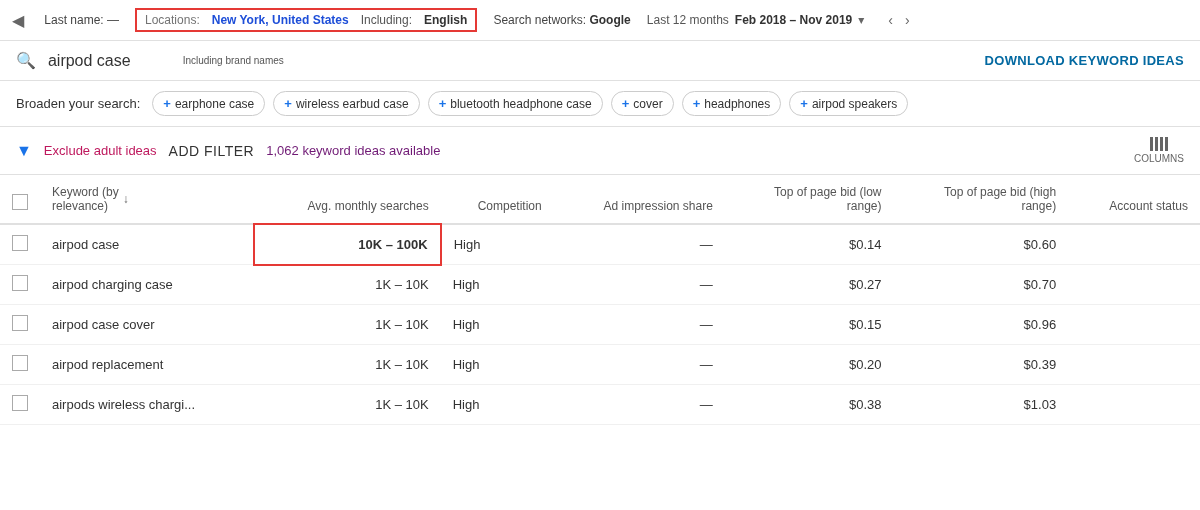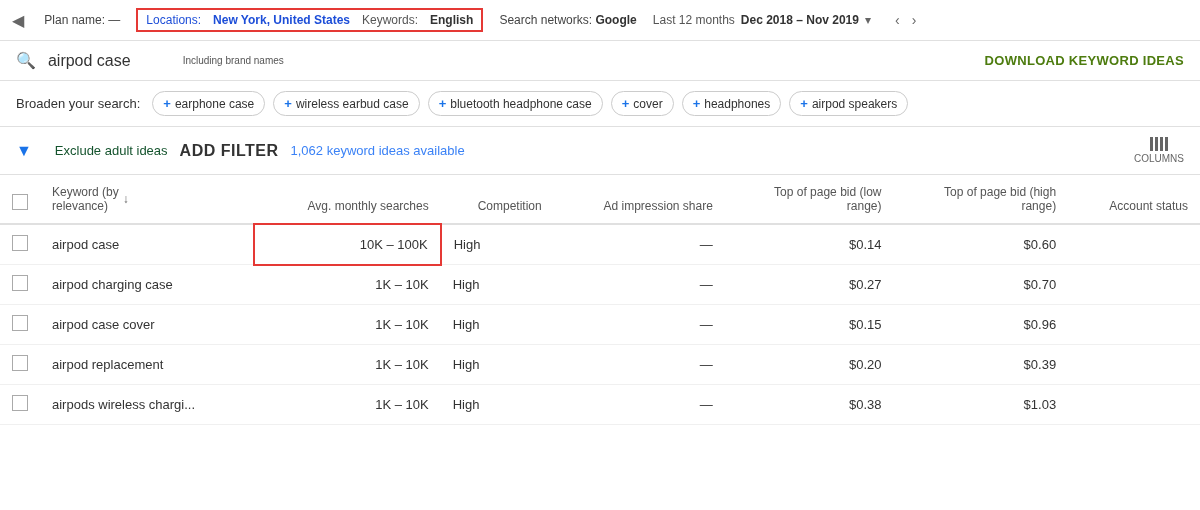--- a/index.html
+++ b/index.html
@@ -6,59 +6,59 @@
     body { font-family: Arial, sans-serif; font-size: 13px; color: #333; background: #fff; width: 1200px; overflow-x: hidden; }
 
     
     .top-bar {
       display: flex; align-items: center; padding: 8px 12px; border-bottom: 1px solid #e0e0e0;
       font-size: 12px; color: #444; gap: 16px;
     }
     .top-bar .locations-box {
       border: 2px solid #e53935; padding: 3px 8px; display: flex; gap: 12px;
     }
-    .top-bar .locations-label { color: #1d4ed8; }
+    .top-bar .locations-label { color: #737373; }
     .top-bar .locations-value { font-weight: bold; color: #1d4ed8; }
     .top-bar .language-label { color: #555; }
     .top-bar .language-value { font-weight: bold; color: #333; }
     .top-bar .date-range { display: flex; align-items: center; gap: 6px; color: #555; }
     .top-bar .date-range .dates { font-weight: bold; color: #333; }
     .top-bar .nav-arrows { display: flex; gap: 4px; margin-left: 4px; }
     .top-bar .nav-arrow { cursor: pointer; color: #666; font-size: 14px; padding: 2px 4px; }
     .top-bar .chevron-down { color: #666; cursor: pointer; }
 
     
     .search-bar {
       display: flex; align-items: center; padding: 10px 16px; border-bottom: 1px solid #e0e0e0; justify-content: space-between;
     }
     .search-bar-left { display: flex; align-items: center; gap: 12px; }
     .search-icon { color: #999; font-size: 16px; }
     .search-input-text { font-size: 16px; color: #333; }
     .including-brand { font-size: 10px; color: #555; margin-left: 40px; }
-    .download-btn { color: #4d7c0f; font-weight: bold; font-size: 13px; cursor: pointer; letter-spacing: 0.3px; }
+    .download-btn { color: #0369a1; font-weight: bold; font-size: 13px; cursor: pointer; letter-spacing: 0.3px; }
 
     
     .broaden-row {
       display: flex; align-items: center; padding: 10px 16px; gap: 8px; border-bottom: 1px solid #e0e0e0; flex-wrap: wrap;
     }
     .broaden-label { color: #333; font-size: 13px; margin-right: 4px; }
     .broaden-chip {
       display: flex; align-items: center; gap: 4px; border: 1px solid #ccc; border-radius: 16px;
       padding: 4px 10px; font-size: 12px; color: #333; cursor: pointer; background: #fff;
     }
     .plus-icon { color: #1a73e8; font-weight: bold; font-size: 13px; }
 
     
     .filter-bar {
       display: flex; align-items: center; padding: 10px 16px; border-bottom: 1px solid #e0e0e0; gap: 12px;
     }
     .filter-icon { color: #1a73e8; font-size: 16px; }
-    .exclude-adult { color: #14532d; font-size: 13px; cursor: pointer; margin-left: 11px; }
-    .add-filter { color: #333; font-size: 16px; font-weight: bold; cursor: pointer; letter-spacing: 0.5px; }
-    .keyword-count { color: #3b82f6; font-size: 13px; }
+    .exclude-adult { color: #be185d; font-size: 13px; cursor: pointer; }
+    .add-filter { color: #333; font-size: 14px; font-weight: normal; cursor: pointer; letter-spacing: 0.5px; }
+    .keyword-count { color: #701a75; font-size: 13px; }
     .columns-btn { margin-left: auto; display: flex; flex-direction: column; gap: 2px; cursor: pointer; }
     .columns-label { font-size: 10px; color: #666; text-align: right; }
 
     
     table { width: 100%; border-collapse: collapse; font-size: 13px; }
     thead tr { border-bottom: 2px solid #e0e0e0; }
     thead th {
       padding: 10px 12px; text-align: right; color: #555; font-weight: normal; font-size: 12px; vertical-align: bottom;
     }
     thead th:first-child { text-align: left; width: 30px; }
@@ -70,47 +70,47 @@
 
     .section-row td {
       background: #f5f5f5; padding: 8px 12px; font-size: 13px; color: #333; font-weight: normal;
     }
 
     td { padding: 10px 12px; vertical-align: middle; }
     td:first-child { width: 30px; }
     td:nth-child(2) { color: #333; }
     td.num { text-align: right; }
     td.highlighted-cell {
-      border: 2px solid #e53935; text-align: right; padding: 4px 12px;
+      border: 2px solid #e53935; text-align: right; padding: 4px 12px; font-weight: bold;
     }
 
     .checkbox { width: 16px; height: 16px; border: 1px solid #aaa; display: inline-block; cursor: pointer; }
 
     
     .back-arrow { color: #666; font-size: 16px; cursor: pointer; margin-right: 4px; }
   </style>
 </head>
 <body>
 
 <div class="top-bar">
   <span class="back-arrow">◀</span>
-  <span>Plan name: —</span>
+  <span>Last name: —</span>
   <div class="locations-box">
     <span class="locations-label">Locations:</span>
     <span class="locations-value">New York, United States</span>
-    <span class="language-label">Keywords:</span>
+    <span class="language-label">Including:</span>
     <span class="language-value">English</span>
   </div>
   <span>
     <span>Search networks:</span>
     <span style="font-weight:bold;color:#333;">Google</span>
   </span>
   <div class="date-range">
     <span>Last 12 months</span>
-    <span class="dates">Dec 2018 – Nov 2019</span>
+    <span class="dates">Feb 2018 – Nov 2019</span>
     <span class="chevron-down">▾</span>
   </div>
   <div class="nav-arrows">
     <span class="nav-arrow">‹</span>
     <span class="nav-arrow">›</span>
   </div>
 </div>
 
 <div class="search-bar">
   <div class="search-bar-left">

